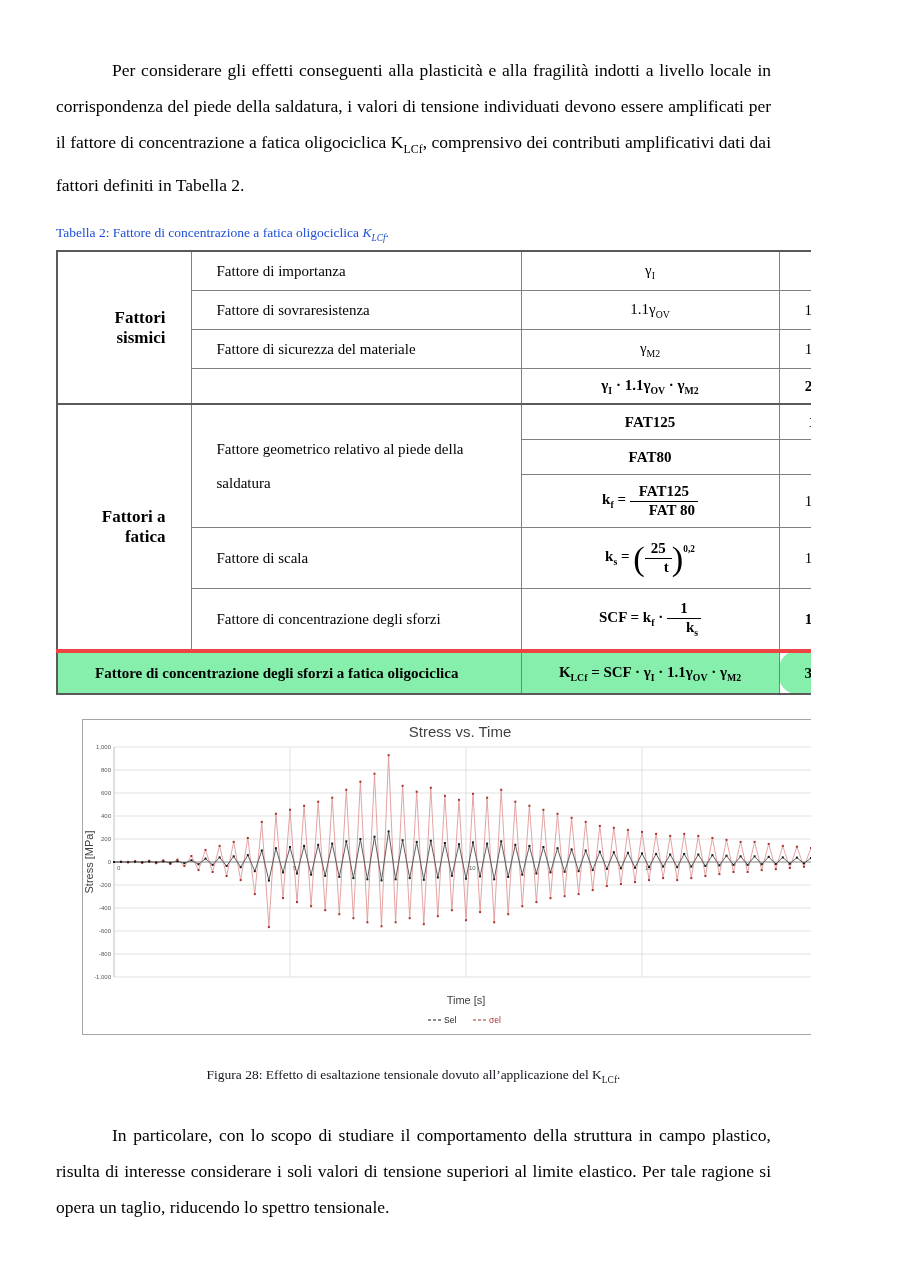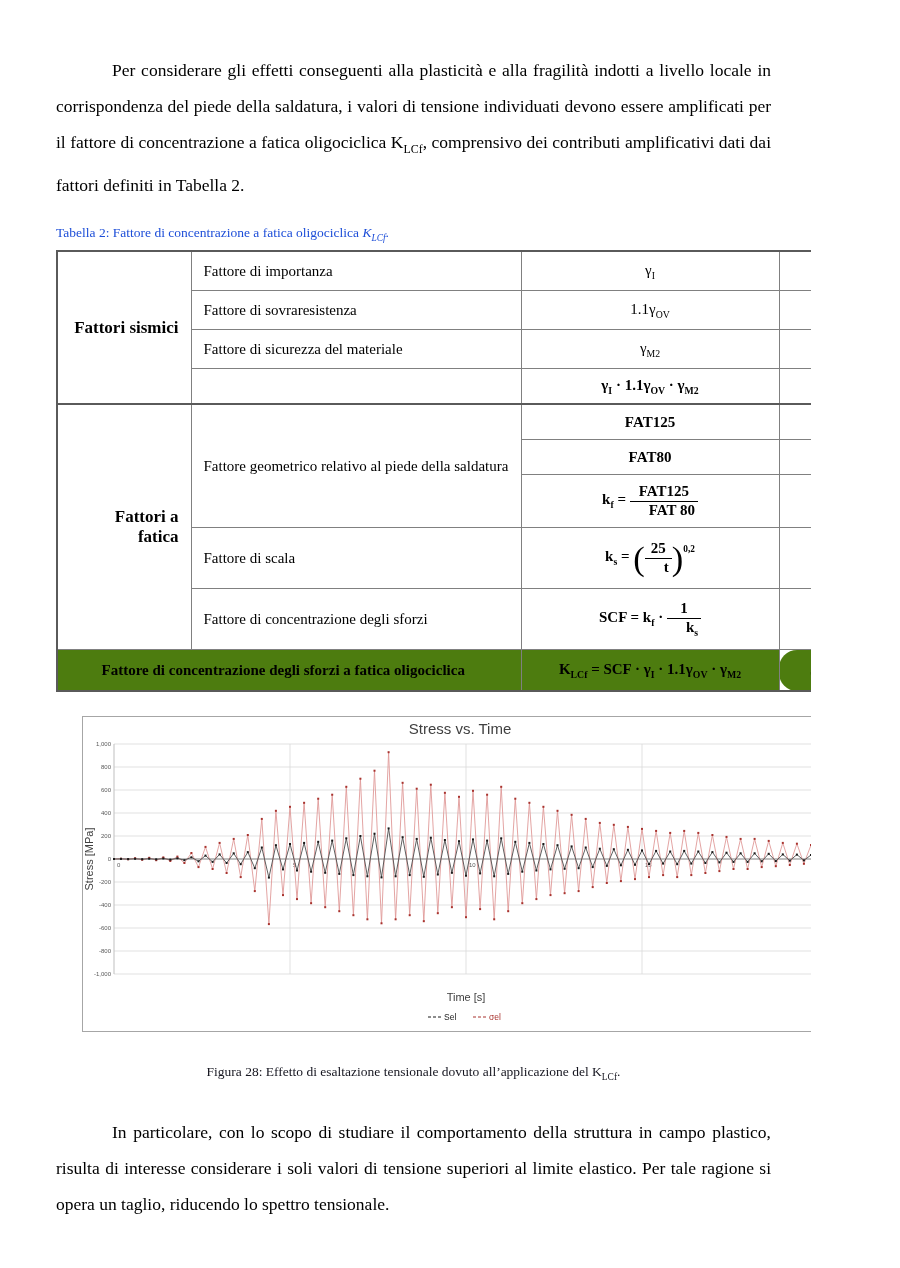--- a/index.html
+++ b/index.html
@@ -7,30 +7,30 @@
         font-family:"Liberation Serif",serif;color:#000;}
   .content{padding:52px 40px 0 56px;}
   p.body{font-size:17.5px;line-height:36px;text-align:justify;margin:0;text-indent:56px;}
   p.body sub{font-size:68%;}
   .tbl-caption{font-size:13.5px;color:#1d4ed8;margin:22px 0 8px 0;}
   .tbl-caption i{font-family:"Liberation Serif",serif;}
   .tbl-caption sub{font-size:70%;font-style:italic;}
 
   table.factors{border-collapse:collapse;width:800px;border:2px solid #5a5a5a;
                 font-size:15px;table-layout:fixed;}
-  table.factors td{border:1px solid #808080;padding:2px 12px;vertical-align:middle;}
+  table.factors td{border:1px solid #808080;padding:2px 25px;vertical-align:middle;}
   td.group{font-weight:bold;text-align:right;padding-left:8px;font-size:17px;}
   td.desc{text-align:left;padding-left:10px;line-height:34px;}
   td.formula{text-align:center;font-size:15px;}
   td.value{text-align:right;border-radius:18px;}
   tr.h30 td{height:30px;}
   tr.h48 td{height:48px;}
   tr.h56 td{height:56px;}
   tr.sep td{border-top:2px solid #5a5a5a;}
-  tr.final td{border-top:1px solid #ef4444;background:#4d7c0f;font-weight:bold;height:36px;}
+  tr.final td{border-top:4px solid #ef4444;background:#86efac;font-weight:bold;height:36px;}
   tr.final td.desc{text-align:center;padding-left:0;line-height:normal;}
   .bold{font-weight:bold;}
   .formula sub{font-size:65%;}
   .formula sup{font-size:62%;vertical-align:9px;}
   .frac{display:inline-block;vertical-align:middle;text-align:center;line-height:1.15;}
   .frac .num{display:block;border-bottom:1.4px solid #000;padding:0 3px;}
   .frac .den{display:block;padding:0 3px;margin-left:16px;}
   .paren{display:inline-flex;align-items:center;vertical-align:middle;}
   .ptok{font-size:230%;font-weight:400;line-height:0.9;}
 

